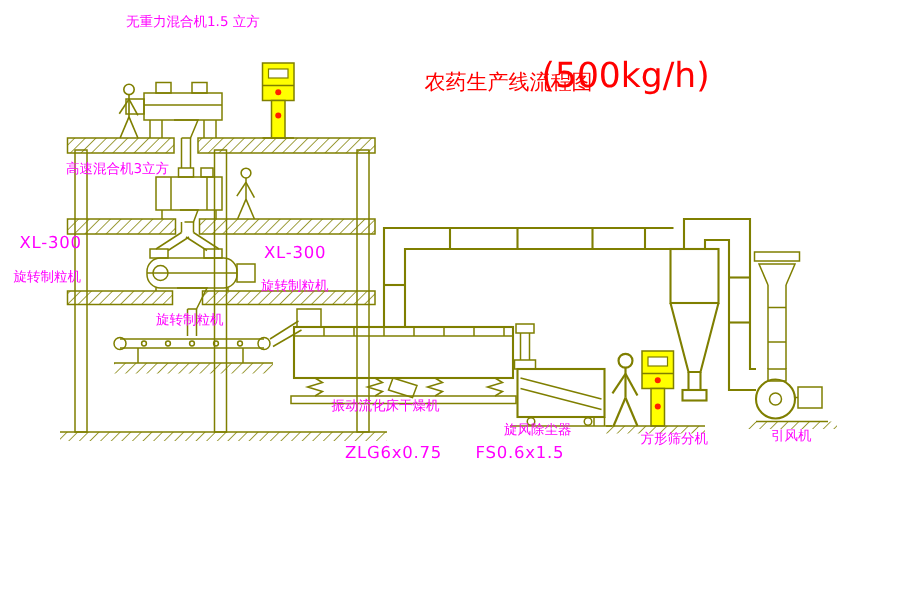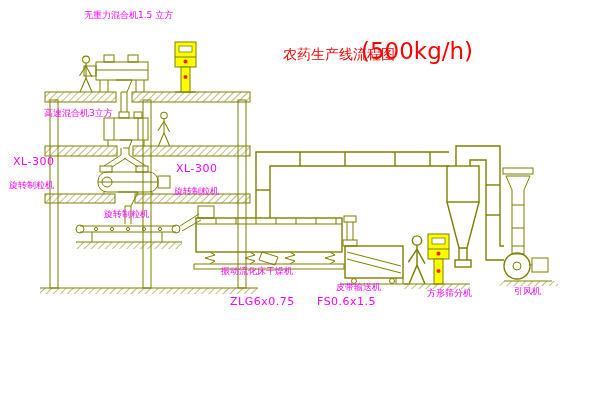--- a/index.html
+++ b/index.html
@@ -236,17 +236,17 @@
 
   <div class="lbl" style="left:84px;top:10px">无重力混合机1.5 立方</div>
   <div class="lbl" style="left:44px;top:108px">高速混合机3立方</div>
   <div class="lbl model" style="left:13px;top:156px">XL-300</div>
   <div class="lbl" style="left:9px;top:180px">旋转制粒机</div>
   <div class="lbl model" style="left:176px;top:163px">XL-300</div>
   <div class="lbl" style="left:174px;top:186px">旋转制粒机</div>
   <div class="lbl" style="left:104px;top:209px">旋转制粒机</div>
   <div class="lbl" style="left:221px;top:266px">振动流化床干燥机</div>
   <div class="lbl model" style="left:230px;top:296px">ZLG6x0.75</div>
-  <div class="lbl" style="left:336px;top:282px">皮带输送机</div>
+  <div class="lbl" style="left:336px;top:282px">旋风除尘器</div>
   <div class="lbl model" style="left:317px;top:296px">FS0.6x1.5</div>
   <div class="lbl" style="left:427px;top:288px">方形筛分机</div>
   <div class="lbl" style="left:514px;top:286px">引风机</div>
 </div>
 
 </body></html>

